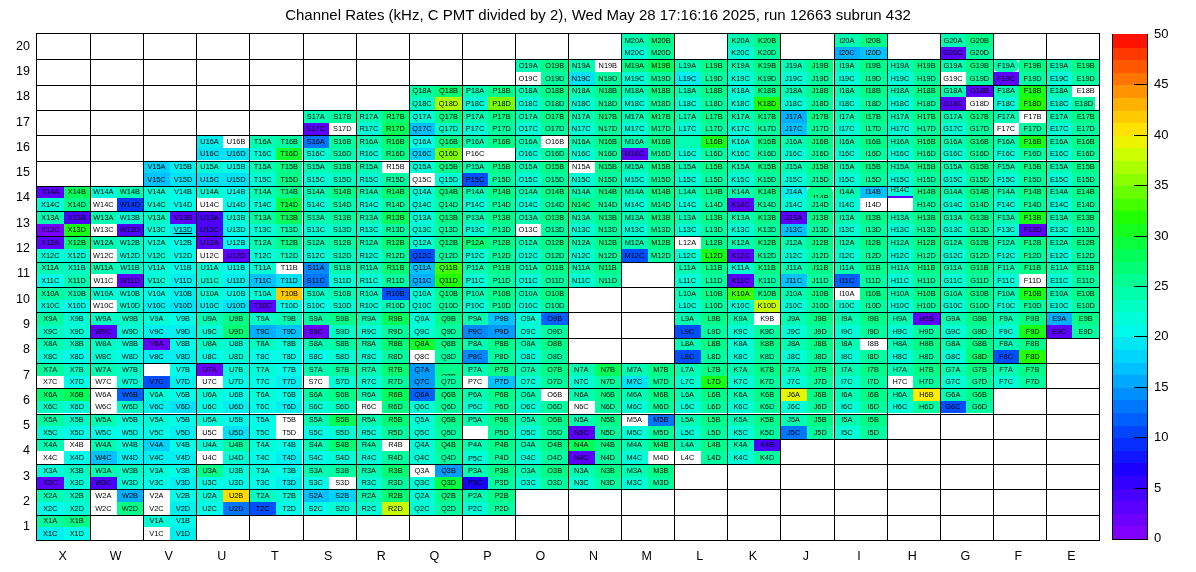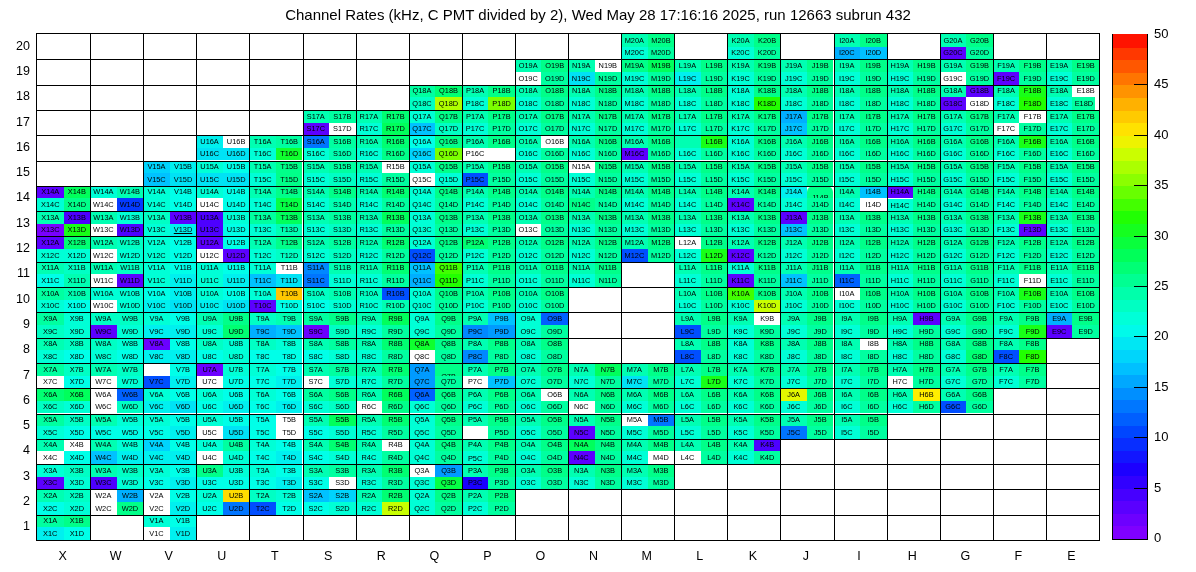--- a/index.html
+++ b/index.html
@@ -916,21 +916,21 @@
       <div class="cell" style="left: 743.4px; top: 151.8px; width: 26.55px; height: 12.65px; background: rgb(0, 240, 239);">J14A</div>
       <div class="cell" style="left: 769.95px; top: 151.8px; width: 26.55px; height: 24px; background: rgb(0, 255, 137); border-radius: 6px;">J14B</div>
       <div class="cell" style="left: 743.4px; top: 164.45px; width: 26.55px; height: 12.65px; background: rgb(0, 255, 214);">J14C</div>
       <div class="cell" style="left: 769.95px; top: 164.45px; width: 26.55px; height: 12.65px; background: rgb(0, 255, 160);">J14D</div>
       <div class="cell" style="left: 796.5px; top: 151.8px; width: 26.55px; height: 12.65px; background: rgb(0, 255, 178);">I14A</div>
       <div class="cell" style="left: 823.05px; top: 151.8px; width: 26.55px; height: 12.65px; background: rgb(0, 194, 255);">I14B</div>
       <div class="cell" style="left: 796.5px; top: 164.45px; width: 26.55px; height: 12.65px; background: rgb(0, 255, 214);">I14C</div>
       <div class="cell" style="left: 823.05px; top: 164.45px; width: 26.55px; height: 12.65px; background: rgb(255, 255, 255);">I14D</div>
       <div class="cell" style="left: 849.6px; top: 151.8px; width: 26.55px; height: 12.65px; background: rgb(92, 0, 255);">H14A</div>
       <div class="cell" style="left: 876.15px; top: 151.8px; width: 26.55px; height: 12.65px; background: rgb(0, 255, 137);">H14B</div>
-      <div class="cell" style="left: 849.6px; top: 165px; width: 26.55px; height: 12.65px; background: rgb(0, 255, 214);">H14C</div>
+      <div class="cell" style="left: 849.6px; top: 149px; width: 26.55px; height: 12.65px; background: rgb(0, 255, 214);">H14C</div>
       <div class="cell" style="left: 876.15px; top: 164.45px; width: 26.55px; height: 12.65px; background: rgb(0, 255, 160);">H14D</div>
       <div class="cell" style="left: 902.7px; top: 151.8px; width: 26.55px; height: 12.65px; background: rgb(0, 255, 178);">G14A</div>
       <div class="cell" style="left: 929.25px; top: 151.8px; width: 26.55px; height: 12.65px; background: rgb(0, 255, 137);">G14B</div>
       <div class="cell" style="left: 902.7px; top: 164.45px; width: 26.55px; height: 12.65px; background: rgb(0, 255, 214);">G14C</div>
       <div class="cell" style="left: 929.25px; top: 164.45px; width: 26.55px; height: 12.65px; background: rgb(0, 255, 160);">G14D</div>
       <div class="cell" style="left: 955.8px; top: 151.8px; width: 26.55px; height: 12.65px; background: rgb(0, 255, 178);">F14A</div>
       <div class="cell" style="left: 982.35px; top: 151.8px; width: 26.55px; height: 12.65px; background: rgb(0, 255, 137);">F14B</div>
       <div class="cell" style="left: 955.8px; top: 164.45px; width: 26.55px; height: 12.65px; background: rgb(0, 255, 214);">F14C</div>
       <div class="cell" style="left: 982.35px; top: 164.45px; width: 26.55px; height: 12.65px; background: rgb(0, 255, 160);">F14D</div>
       <div class="cell" style="left: 1008.9px; top: 151.8px; width: 26.55px; height: 12.65px; background: rgb(0, 255, 178);">E14A</div>
@@ -1218,21 +1218,21 @@
       <div class="cell" style="left: 796.5px; top: 37.95px; width: 26.55px; height: 12.65px; background: rgb(0, 255, 214);">I19C</div>
       <div class="cell" style="left: 823.05px; top: 37.95px; width: 26.55px; height: 12.65px; background: rgb(0, 255, 160);">I19D</div>
       <div class="cell" style="left: 849.6px; top: 25.3px; width: 26.55px; height: 12.65px; background: rgb(0, 255, 178);">H19A</div>
       <div class="cell" style="left: 876.15px; top: 25.3px; width: 26.55px; height: 12.65px; background: rgb(0, 255, 137);">H19B</div>
       <div class="cell" style="left: 849.6px; top: 37.95px; width: 26.55px; height: 12.65px; background: rgb(0, 255, 214);">H19C</div>
       <div class="cell" style="left: 876.15px; top: 37.95px; width: 26.55px; height: 12.65px; background: rgb(0, 255, 160);">H19D</div>
       <div class="cell" style="left: 902.7px; top: 25.3px; width: 26.55px; height: 12.65px; background: rgb(0, 255, 178);">G19A</div>
       <div class="cell" style="left: 929.25px; top: 25.3px; width: 26.55px; height: 12.65px; background: rgb(0, 255, 137);">G19B</div>
       <div class="cell" style="left: 902.7px; top: 37.95px; width: 26.55px; height: 12.65px; background: rgb(255, 255, 255);">G19C</div>
       <div class="cell" style="left: 929.25px; top: 37.95px; width: 26.55px; height: 12.65px; background: rgb(0, 255, 160);">G19D</div>
-      <div class="cell" style="left: 955.8px; top: 25.3px; width: 26.55px; height: 12.65px; background: rgb(0, 255, 178);">F19A</div>
+      <div class="cell" style="left: 955.8px; top: 25.3px; width: 26.55px; height: 12.65px; background: rgb(0, 255, 178); border-radius: 6px;">F19A</div>
       <div class="cell" style="left: 982.35px; top: 25.3px; width: 26.55px; height: 12.65px; background: rgb(0, 255, 137);">F19B</div>
       <div class="cell" style="left: 955.8px; top: 37.95px; width: 26.55px; height: 12.65px; background: rgb(92, 0, 255);">F19C</div>
       <div class="cell" style="left: 982.35px; top: 37.95px; width: 26.55px; height: 12.65px; background: rgb(0, 255, 160);">F19D</div>
       <div class="cell" style="left: 1008.9px; top: 25.3px; width: 26.55px; height: 12.65px; background: rgb(0, 255, 178);">E19A</div>
       <div class="cell" style="left: 1035.45px; top: 25.3px; width: 26.55px; height: 12.65px; background: rgb(0, 255, 137);">E19B</div>
       <div class="cell" style="left: 1008.9px; top: 37.95px; width: 26.55px; height: 12.65px; background: rgb(0, 255, 214);">E19C</div>
       <div class="cell" style="left: 1035.45px; top: 37.95px; width: 26.55px; height: 12.65px; background: rgb(0, 255, 160);">E19D</div>
       <div class="cell" style="left: 584.1px; top: 0px; width: 26.55px; height: 12.65px; background: rgb(0, 255, 178);">M20A</div>
       <div class="cell" style="left: 610.65px; top: 0px; width: 26.55px; height: 12.65px; background: rgb(0, 255, 137);">M20B</div>
       <div class="cell" style="left: 584.1px; top: 12.65px; width: 26.55px; height: 12.65px; background: rgb(0, 255, 214);">M20C</div>

